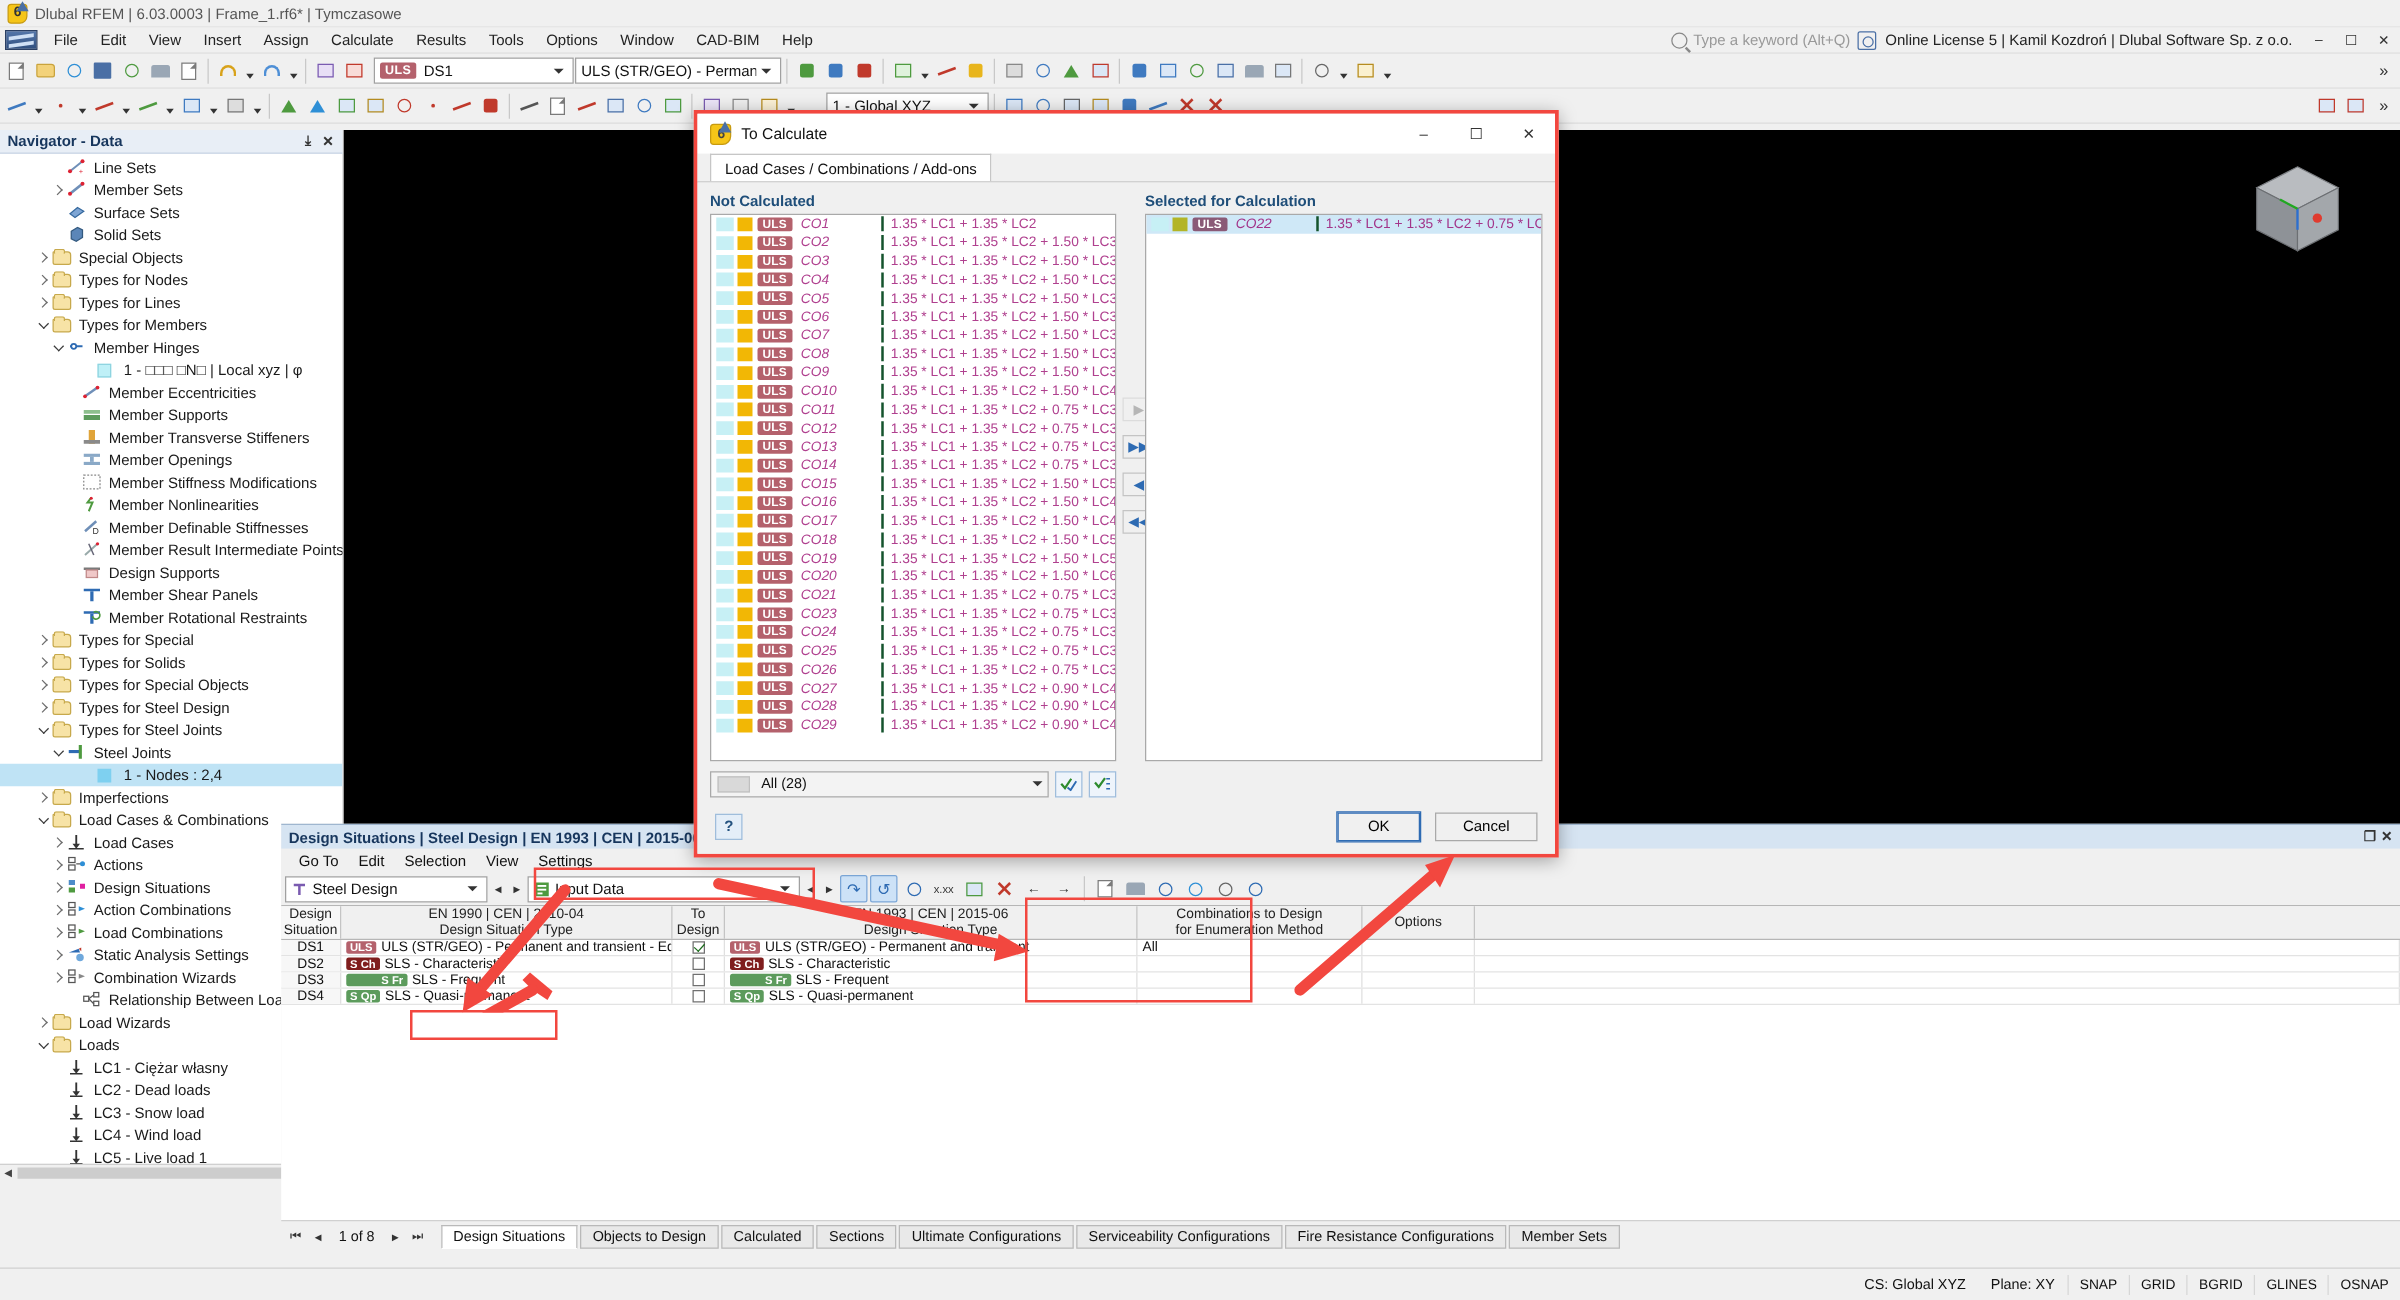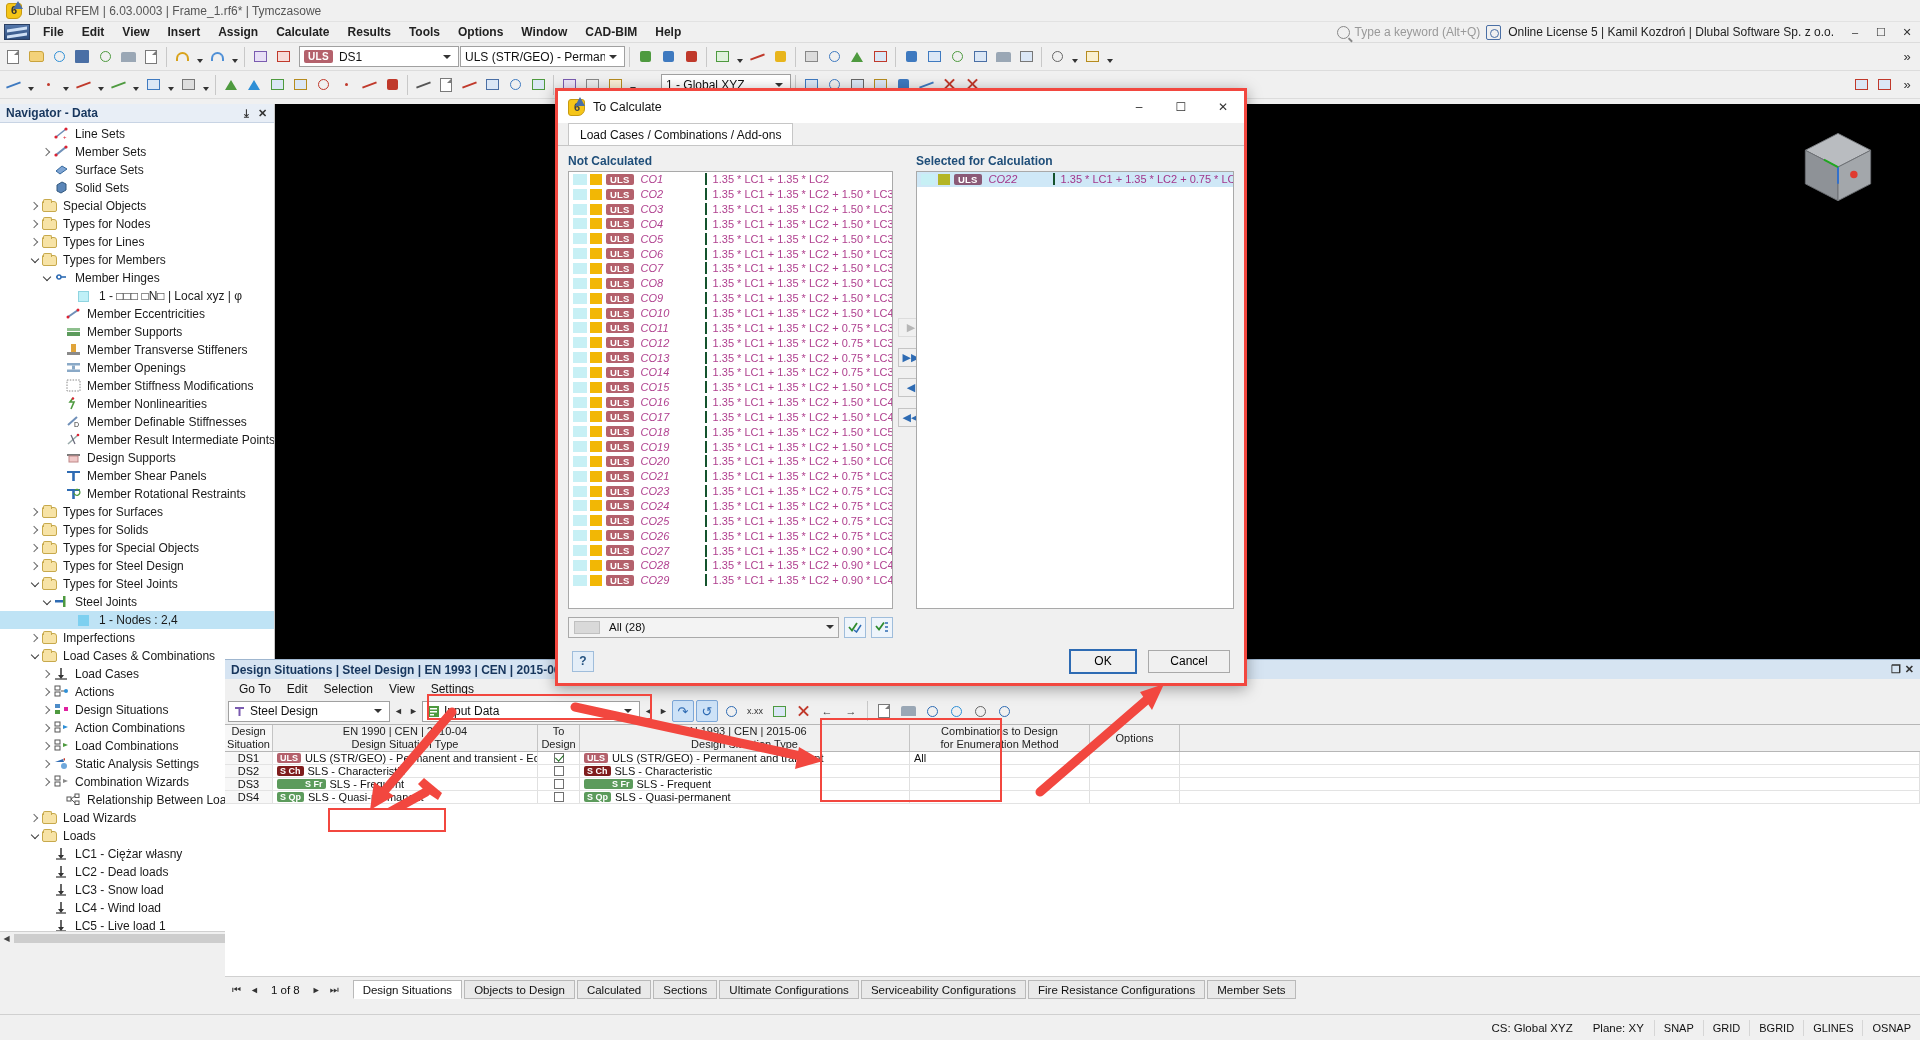--- a/index.html
+++ b/index.html
@@ -26,21 +26,21 @@
   }
   .titlebar .logo .badge:after{content:"6";position:absolute;left:4px;top:0px;font-size:11px;color:#333;font-weight:bold;}
   .titlebar .logo .tri{position:absolute;left:7px;top:-2px;width:0;height:0;border-left:5px solid transparent;border-right:5px solid transparent;border-bottom:8px solid #4a6fa5;}
   .titlebar .ttext{color:#555;font-size:12px;}
 
   
   .menubar{height:21px;background:#f0f0f0;display:flex;align-items:center;border-bottom:1px solid #dcdcdc;}
   .menubar .micon{width:26px;height:16px;margin:0 4px;background:linear-gradient(180deg,#5577aa,#2f4f7f);position:relative;border:1px solid #2a3f63;}
   .menubar .micon:before{content:"";position:absolute;left:2px;top:3px;width:20px;height:3px;background:#cfe0f5;transform:skewY(-8deg);}
   .menubar .micon:after{content:"";position:absolute;left:2px;top:9px;width:20px;height:3px;background:#cfe0f5;transform:skewY(-8deg);}
-  .menubar span.mi{padding:2px 9px;color:#222;font-size:12px;font-weight:bold;}
+  .menubar span.mi{padding:2px 9px;color:#222;font-size:12px;}
 
   .srchbox{margin-left:auto;display:flex;align-items:center;color:#999;font-size:12px;padding-right:6px;}
   .srchbox .sicon{width:13px;height:13px;border:1.5px solid #888;border-radius:50%;margin-right:5px;position:relative;}
   .srchbox .sicon:after{content:"";position:absolute;right:-4px;bottom:-3px;width:5px;height:1.5px;background:#888;transform:rotate(45deg);}
   .licinfo{font-size:12px;color:#222;padding-right:8px;display:flex;align-items:center;}
   .licinfo .gicon{width:15px;height:15px;margin-right:7px;border:1.5px solid #4a6fa5;border-radius:2px;position:relative;}
   .licinfo .gicon:after{content:"";position:absolute;left:3px;top:3px;width:7px;height:7px;border:1.5px solid #4a6fa5;border-radius:50%;}
   .wbtns2{display:flex;}
   .wbtns2 div{width:26px;height:20px;display:flex;align-items:center;justify-content:center;font-size:11px;color:#333;}
 
@@ -684,21 +684,21 @@
                 <path d="M9 3 a3 3 0 1 1 -1 3" stroke="#4e9a3f" stroke-width="1.3" fill="none"></path>
               </svg></span>
             <span>Member Rotational Restraints</span>
           </div>
           <div class="tr">
             <span style="width:28px;flex:none"></span>
             <span class="chev r"></span>
             <span class="ti">
               <div class="icof"></div>
             </span>
-            <span>Types for Surfaces</span>
+            <span>Types for Special</span>
           </div>
           <div class="tr">
             <span style="width:28px;flex:none"></span>
             <span class="chev r"></span>
             <span class="ti">
               <div class="icof"></div>
             </span>
             <span>Types for Solids</span>
           </div>
           <div class="tr">

